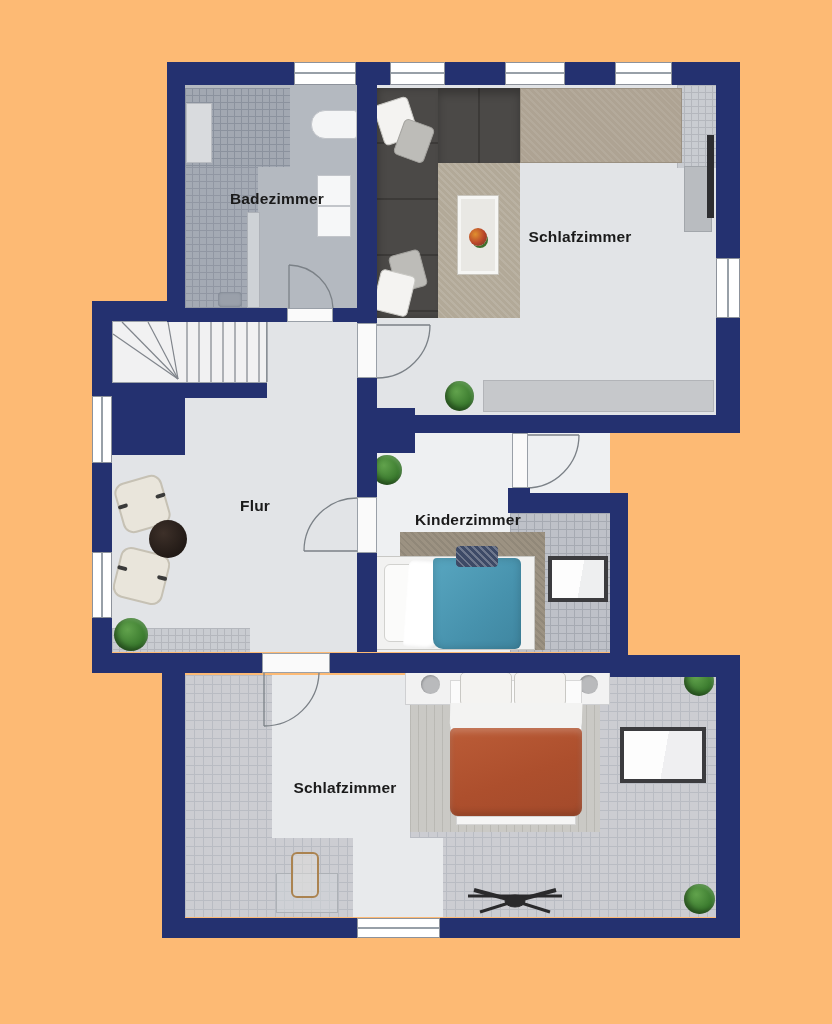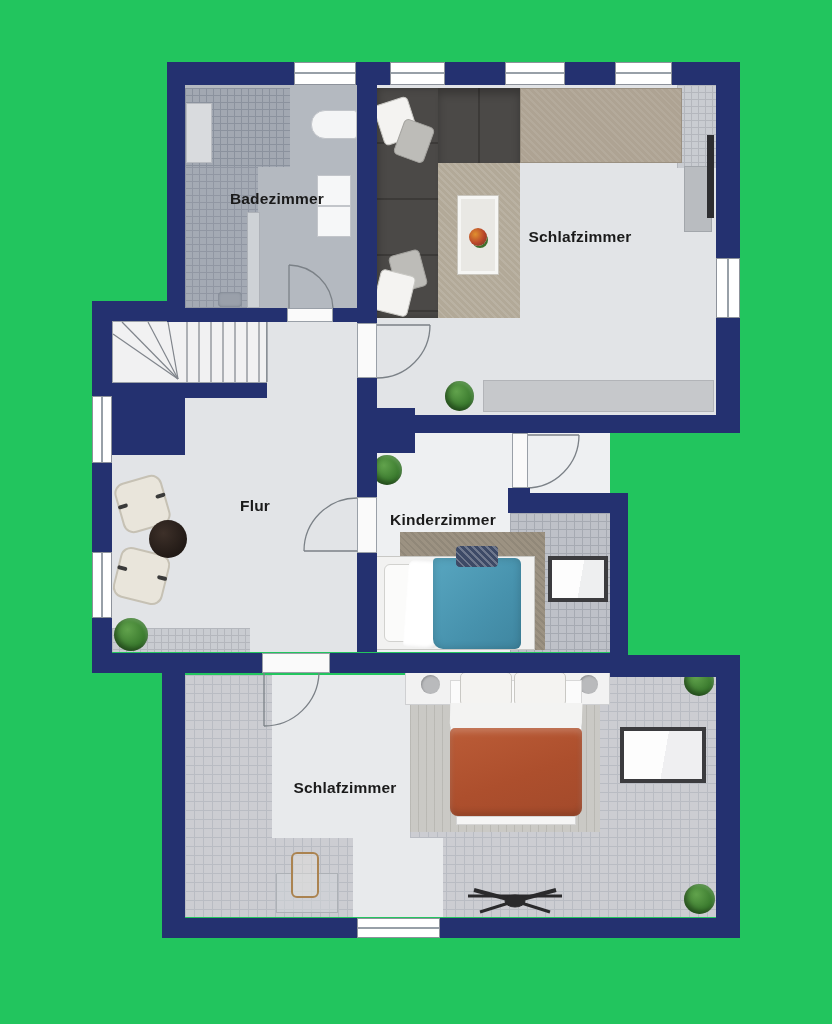--- a/index.html
+++ b/index.html
@@ -1,16 +1,16 @@
 <!DOCTYPE html>
 <html><head>
 <meta charset="utf-8">
 <style>
   html,body{margin:0;padding:0;background:#ffffff;}
-  #stage{position:relative;width:832px;height:1024px;background:#22c55e;overflow:hidden;
+  #stage{position:relative;width:832px;height:1024px;background:#fdba74;overflow:hidden;
          font-family:"Liberation Sans",sans-serif;}
   .abs{position:absolute;}
   .wall{position:absolute;background:#243170;}
   .floor{position:absolute;background:#e2e4e7;}
   .floor-white{position:absolute;background:#eef0f2;}
   .tiles-bottom{position:absolute;background-color:#cccdd2;
     background-image:linear-gradient(#b9bcc3 1px,transparent 1px),linear-gradient(90deg,#b9bcc3 1px,transparent 1px);
     background-size:9px 9px;}
   .tiles-kz{position:absolute;background-color:#bec1c8;
     background-image:linear-gradient(#a6aab2 1px,transparent 1px),linear-gradient(90deg,#a6aab2 1px,transparent 1px);
@@ -192,16 +192,16 @@
 
   <div class="door-frame" style="left:287px;top:308px;width:46px;height:14px;"></div>
   <div class="door-frame" style="left:357px;top:323px;width:20px;height:55px;"></div>
   <div class="door-frame" style="left:357px;top:497px;width:20px;height:56px;"></div>
   <div class="door-frame" style="left:262px;top:653px;width:68px;height:20px;"></div>
   <div class="door-frame" style="left:512px;top:433px;width:16px;height:55px;"></div>
 
   <div class="room-label" style="left:277px;top:199px;">Badezimmer</div>
   <div class="room-label" style="left:580px;top:237px;">Schlafzimmer</div>
   <div class="room-label" style="left:255px;top:506px;">Flur</div>
-  <div class="room-label" style="left:443px;top:520px;">Kinderzimmer</div>
+  <div class="room-label" style="left:468px;top:520px;">Kinderzimmer</div>
   <div class="room-label" style="left:345px;top:788px;">Schlafzimmer</div>
 
 </div>
 
 </body></html>

